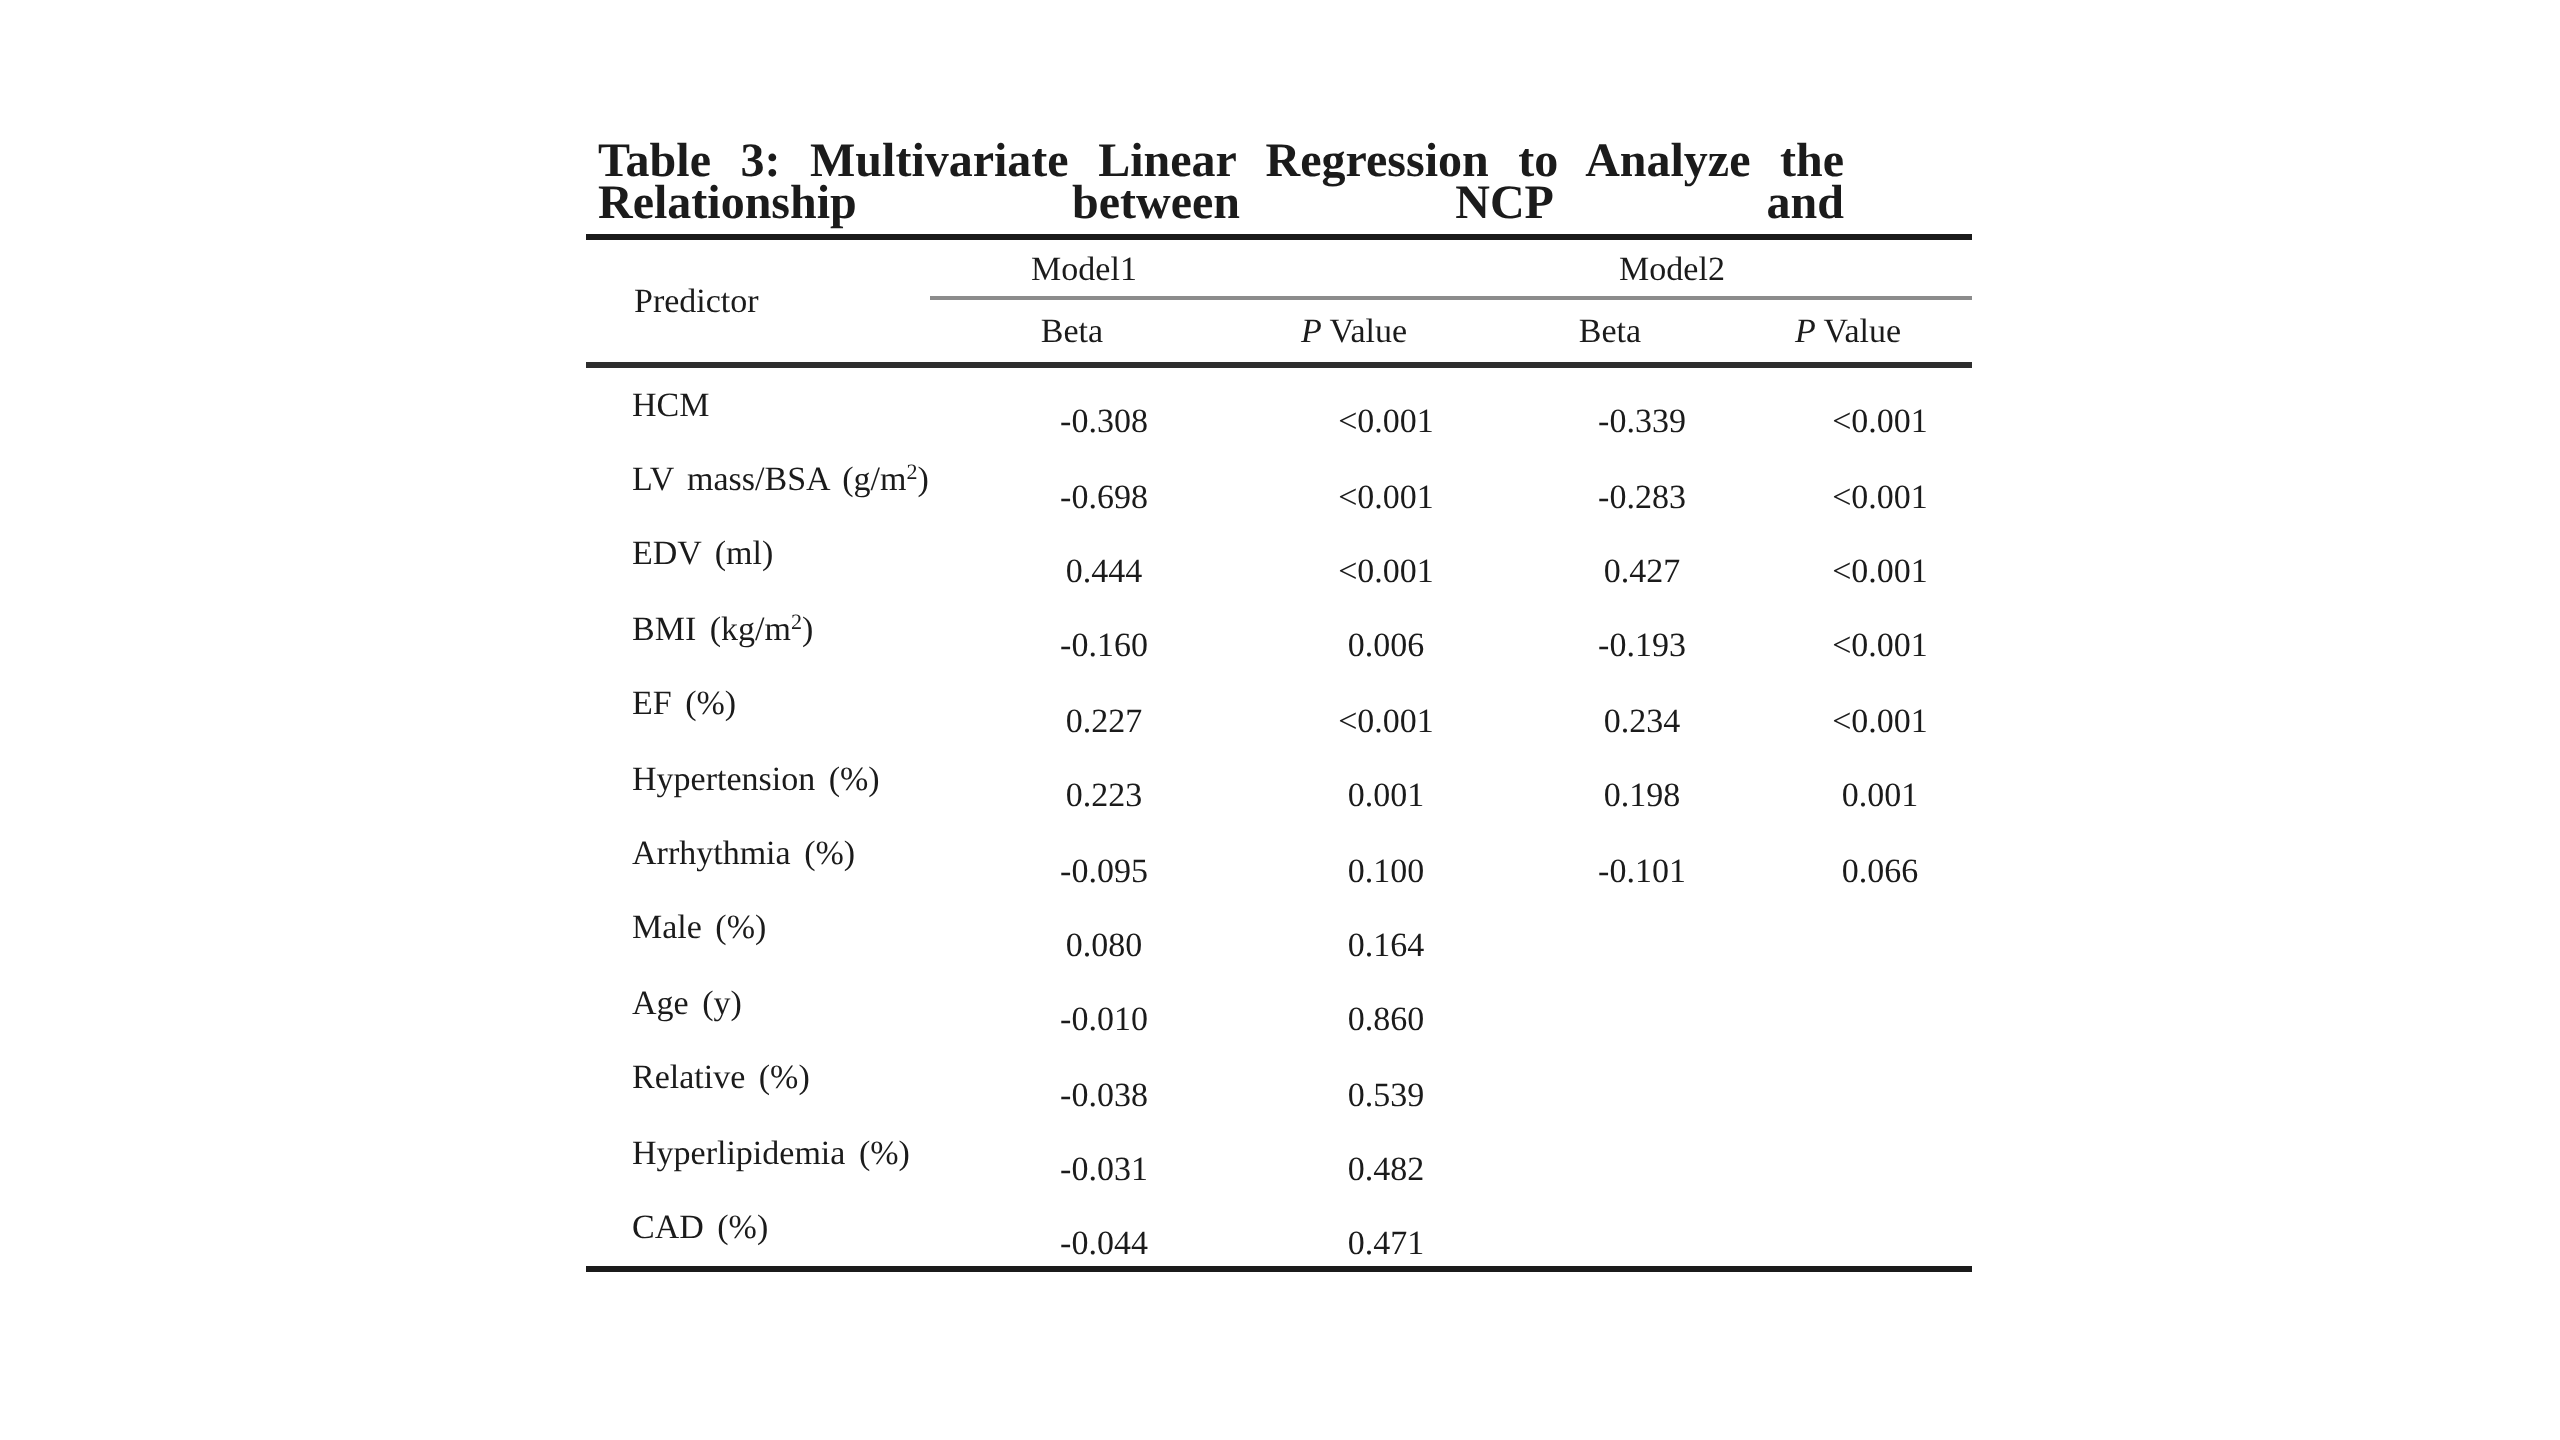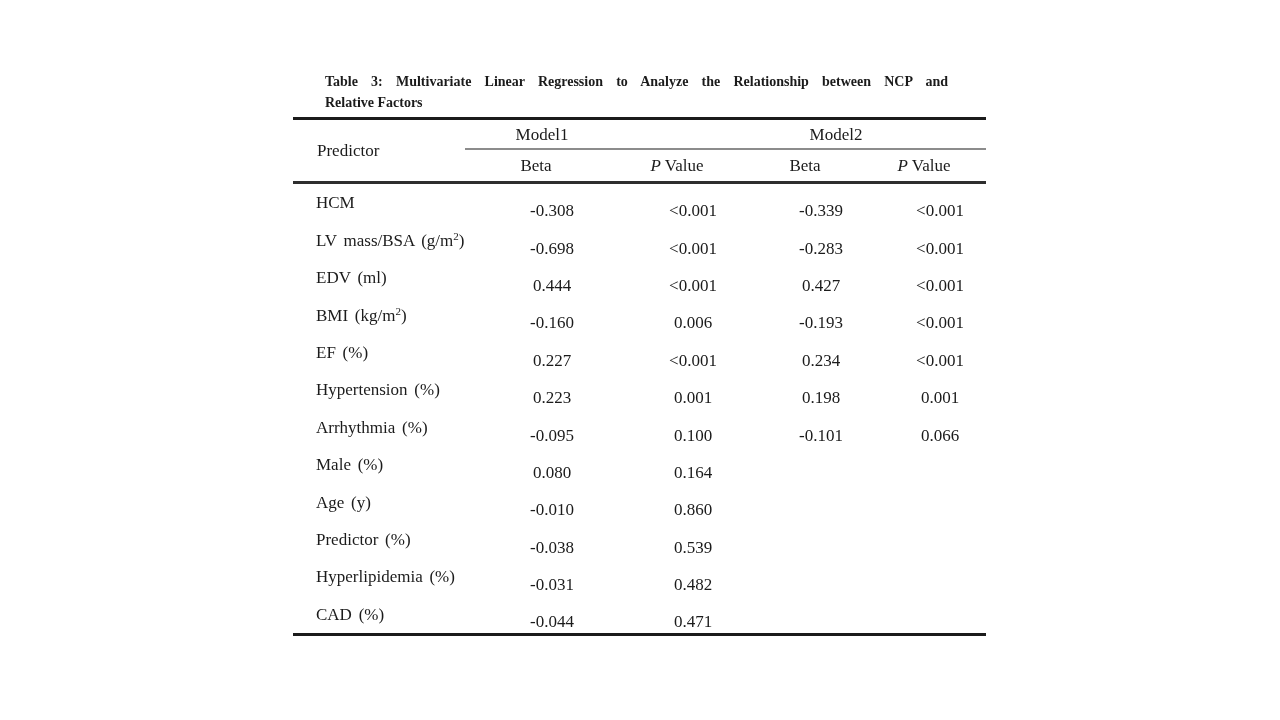--- a/index.html
+++ b/index.html
@@ -10,21 +10,21 @@
     overflow: hidden;
     font-family: "Liberation Serif", "DejaVu Serif", serif;
     color: #1b1b1b;
     -webkit-font-smoothing: antialiased;
   }
 
   
   .title {
     position: absolute;
     left: 299px; top: 71px; width: 623px;
-    font-size: 14px; line-height: 21px; font-weight: bold; margin-left: 26px;
+    font-size: 24px; line-height: 21px; font-weight: bold;
   }
   .title .t1 { text-align: justify; text-align-last: justify; }
   .title .t2 { text-align: left; }
 
   
   .tbl { position: absolute; left: 293px; top: 117px; width: 693px; height: 521px; font-size: 17px; }
 
   .rule { position: absolute; left: 0; width: 693px; background: #1b1b1b; }
   .rule.top   { top: 0;     height: 3px; }
   .rule.mid   { top: 64px;  height: 3px; background: #2e2e2e; }
@@ -50,21 +50,20 @@
   .cell.p { padding-left: 7px; text-align: left; word-spacing: 2.5px; }
   .cell.v { text-align: center; margin-top: 17px; }
   .pi { font-style: italic; }
   .sup { font-size: 11px; vertical-align: 5.5px; }
 </style>
 </head>
 <body>
 
 <div class="title">
   <div class="t1">Table 3: Multivariate Linear Regression to Analyze the Relationship between NCP and</div>
-  <div class="t2">Relative Factors</div>
 </div>
 
 <div class="tbl">
   <div class="rule top"></div>
 
   <span class="pred-h">Predictor</span>
   <span class="model m1">Model1</span>
   <span class="model m2">Model2</span>
   <div class="rule thin"></div>
 
@@ -127,21 +126,21 @@
     <span class="cell v">0.164</span>
     <span class="cell v"></span>
     <span class="cell v"></span>
 
     <span class="cell p"><span>Age (y)</span><span class="sup"></span><span></span></span>
     <span class="cell v">-0.010</span>
     <span class="cell v">0.860</span>
     <span class="cell v"></span>
     <span class="cell v"></span>
 
-    <span class="cell p"><span>Predictor (%)</span><span class="sup"></span><span></span></span>
+    <span class="cell p"><span>Relative (%)</span><span class="sup"></span><span></span></span>
     <span class="cell v">-0.038</span>
     <span class="cell v">0.539</span>
     <span class="cell v"></span>
     <span class="cell v"></span>
 
     <span class="cell p"><span>Hyperlipidemia (%)</span><span class="sup"></span><span></span></span>
     <span class="cell v">-0.031</span>
     <span class="cell v">0.482</span>
     <span class="cell v"></span>
     <span class="cell v"></span>

